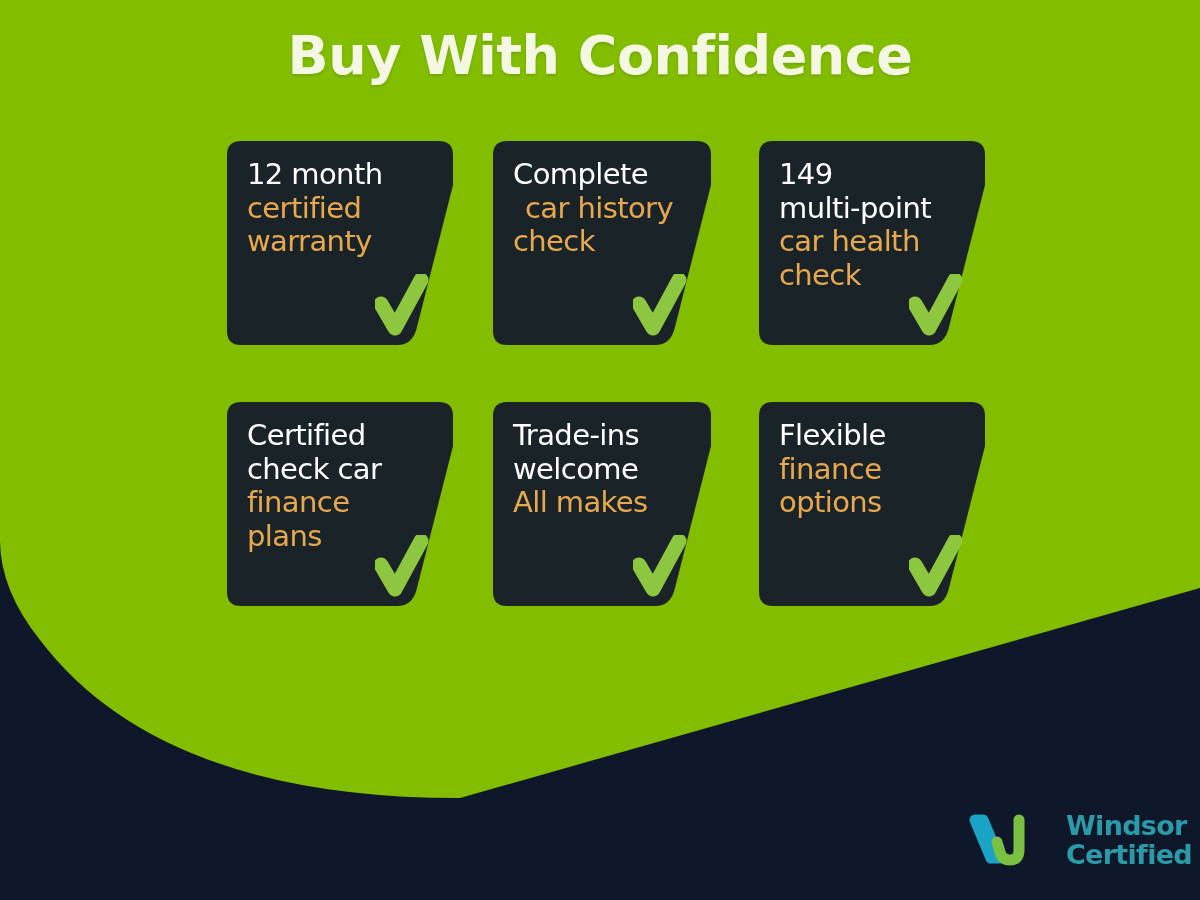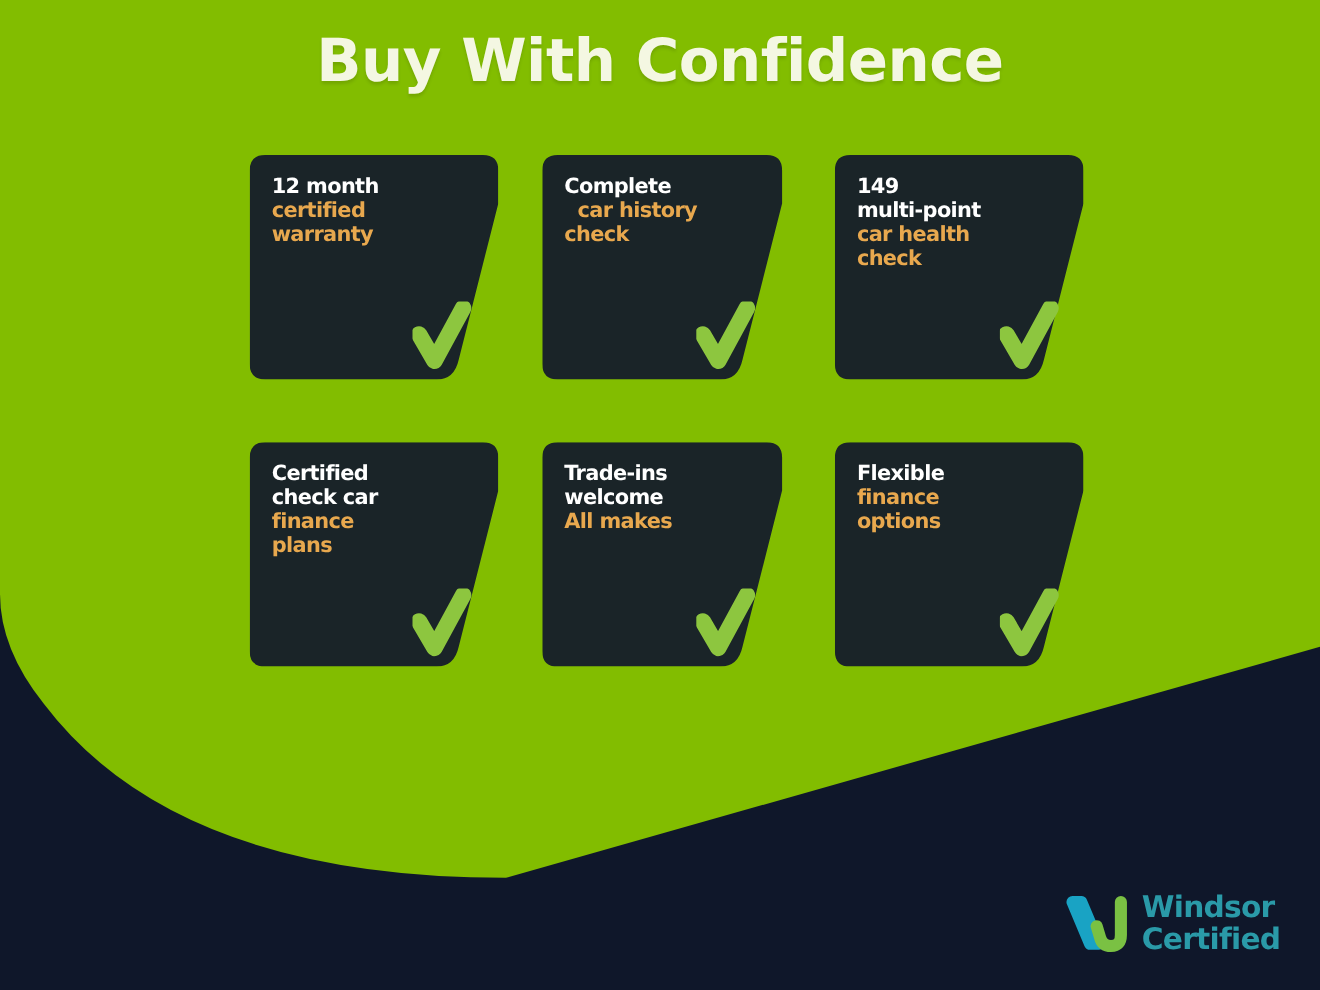--- a/index.html
+++ b/index.html
@@ -70,23 +70,23 @@
     inset: 0;
     width: 226px;
     height: 204px;
   }
   .card-text {
     position: absolute;
     left: 20px;
     top: 17px;
     right: 34px;
     font-family: "DejaVu Sans", sans-serif;
-    font-size: 19px;
+    font-size: 29px;
     line-height: 1.16;
-    font-weight: bold;
+    font-weight: normal;
     letter-spacing: -0.6px;
   }
   .card-text .line {
     display: block;
     white-space: nowrap;
   }
   .line.white { color: #ffffff; }
   .line.accent { color: #e8a84e; }
 
   .check {
@@ -111,20 +111,21 @@
     gap: 10px;
   }
   #logo-mark { width: 62px; height: 62px; flex: 0 0 62px; }
   #logo-text {
     font-family: "DejaVu Sans", sans-serif;
     font-size: 27px;
     font-weight: bold;
     line-height: 1.06;
     color: #2a9aa8;
     letter-spacing: -0.7px;
+    margin-left: 28px;
   }
   #logo-text span { display: block; }
 </style>
 </head>
 <body>
 
 <div id="poster">
 
   <svg id="green-bg" viewBox="0 0 1200 900" preserveAspectRatio="none">
     <path id="green-path" d="M 0 0 L 1200 0 L 1200 588 L 460 798 Q 160 798 40 640 Q 0 590 0 540 Z" fill="#82bd00"></path>

